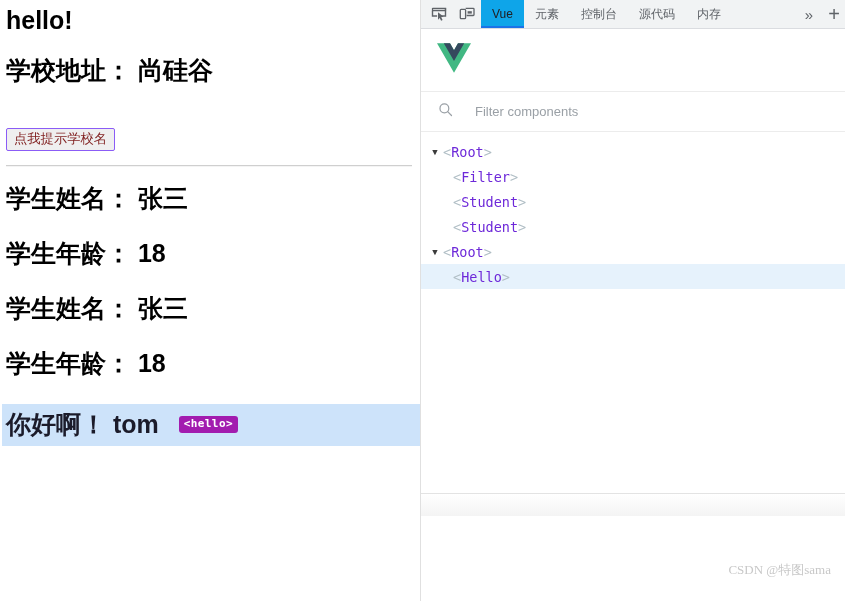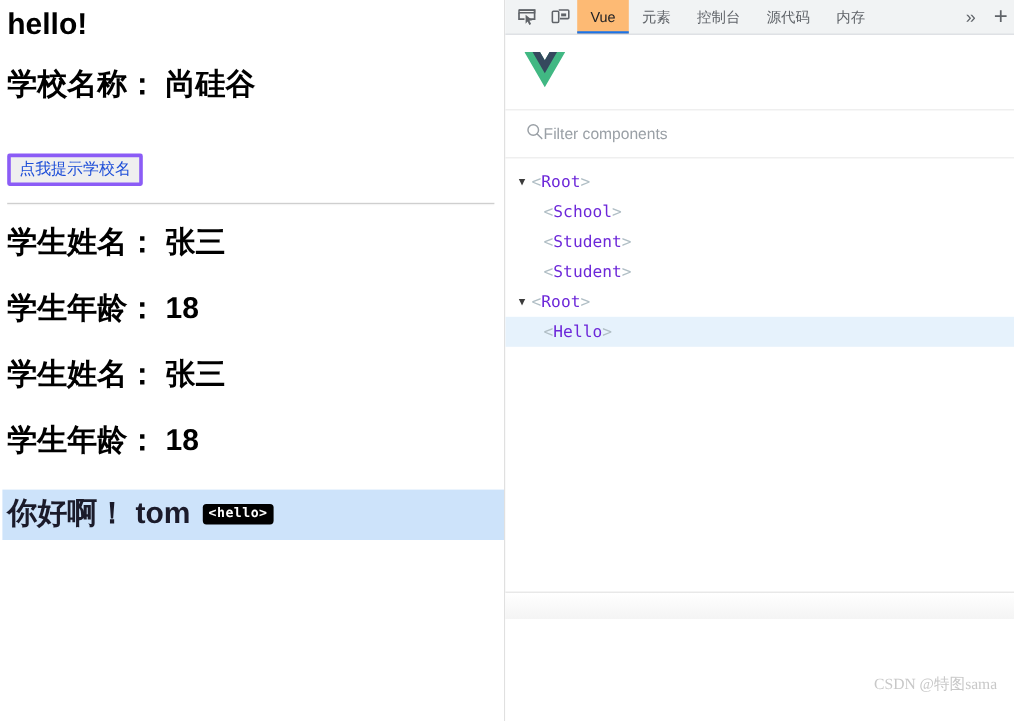--- a/index.html
+++ b/index.html
@@ -46,58 +46,58 @@
   .page-h2.hello-title {
     padding-top: 6px;
   }
   .spacer-20 { height: 22px; }
   .spacer-24 { height: 27px; }
   .spacer-18 { height: 17px; }
 
   .tip-button {
     font-family: "Liberation Sans", sans-serif;
     font-size: 13.3px;
-    color: #1d4ed8;
+    color: #7f1d1d;
     background: #efefef;
-    border: 3px solid #8b5cf6;
+    border: 1px solid #8b5cf6;
     border-radius: 2px;
     padding: 2px 7px 3px 7px;
     line-height: 1.2;
     cursor: default;
   }
 
   .page-hr {
     border: none;
     border-top: 1px solid #cfcfcf;
     border-bottom: 1px solid #f4f4f4;
     height: 0;
     margin: 14px 0 0 0;
     width: 100%;
   }
 
   .hello-row {
     background: #cde3fa;
     display: flex;
     align-items: center;
-    gap: 10px;
+    gap: 20px;
     padding: 7px 6px 8px 4px;
     margin-left: -4px;
     width: 448px;
     box-sizing: border-box;
   }
   .hello-row-text {
     font-size: 25px;
     font-weight: bold;
     color: #1b1b2a;
     line-height: 1.1;
     white-space: pre;
   }
   .hello-badge {
     display: inline-block;
-    background: #000000;
+    background: #a21caf;
     color: #ffffff;
     font-family: "DejaVu Sans Mono", monospace;
     font-size: 11px;
     font-weight: bold;
     border-radius: 3px;
     padding: 2px 5px 3px 5px;
     line-height: 1.1;
     letter-spacing: 0.4px;
     white-space: pre;
     text-align: center;
@@ -135,21 +135,21 @@
     display: flex;
     align-items: center;
     padding: 0 11px;
     font-size: 12px;
     color: #5f6368;
     cursor: default;
     position: relative;
     white-space: nowrap;
   }
   .dt-tab.active {
-    background: #fdba74;
+    background: #0ea5e9;
     color: #202124;
     box-shadow: inset 0 -2px 0 0 #1a73e8;
   }
   .dt-spacer { flex: 1 1 auto; }
   .dt-more, .dt-plus {
     display: flex;
     align-items: center;
     justify-content: center;
     width: 28px;
     color: #5f6368;
@@ -166,21 +166,21 @@
     padding-left: 16px;
     border-bottom: 1px solid #ececec;
     box-sizing: border-box;
   }
 
   .dt-filter-row {
     height: 40px;
     flex: 0 0 40px;
     display: flex;
     align-items: center;
-    gap: 0;
+    gap: 22px;
     padding-left: 17px;
     border-bottom: 1px solid #ececec;
     box-sizing: border-box;
   }
   .dt-filter-input {
     border: none;
     outline: none;
     background: transparent;
     font-family: "Liberation Sans", sans-serif;
     font-size: 13px;
@@ -243,21 +243,21 @@
 </head>
 <body>
 
 <div id="app-root">
 
   <div class="page-pane">
 
     <h2 class="page-h2 hello-title">hello!</h2>
     <div class="spacer-20"></div>
 
-    <h2 class="page-h2">学校名称： 尚硅谷</h2>
+    <h2 class="page-h2">学校地址： 尚硅谷</h2>
     <div class="spacer-24"></div>
 
     <div class="spacer-18"></div>
 
     <button class="tip-button">点我提示学校名</button>
 
     <hr class="page-hr">
 
     <div class="spacer-18"></div>
     <h2 class="page-h2">学生姓名： 张三</h2>
@@ -333,21 +333,21 @@
       <div class="tree-row">
         <span class="tree-arrow">▼</span>
         <span class="tag-bracket">&lt;</span>
           <span class="tag-name">Root</span>
           <span class="tag-bracket">&gt;</span>
       </div>
 
       <div class="tree-row">
         <span class="tree-indent"></span>
         <span class="tag-bracket">&lt;</span>
-          <span class="tag-name">School</span>
+          <span class="tag-name">Filter</span>
           <span class="tag-bracket">&gt;</span>
       </div>
 
       <div class="tree-row">
         <span class="tree-indent"></span>
         <span class="tag-bracket">&lt;</span>
           <span class="tag-name">Student</span>
           <span class="tag-bracket">&gt;</span>
       </div>
 

